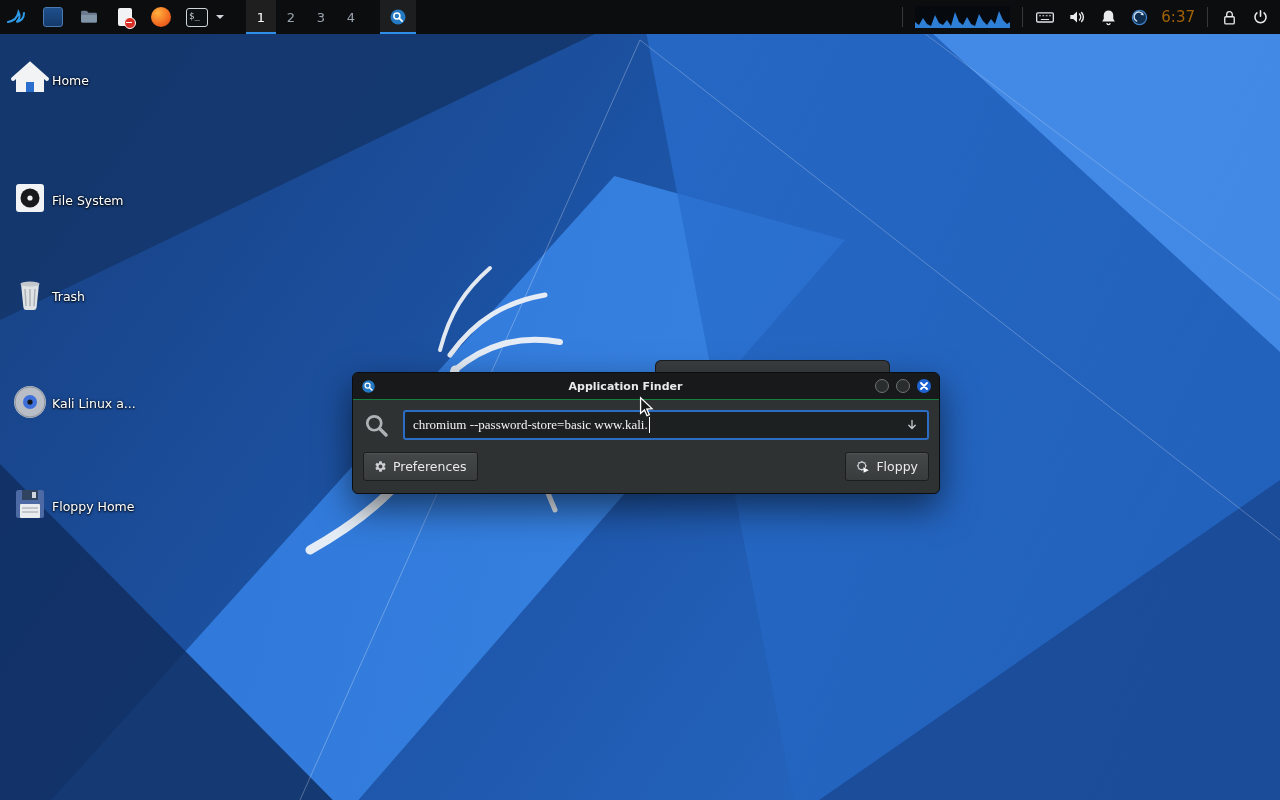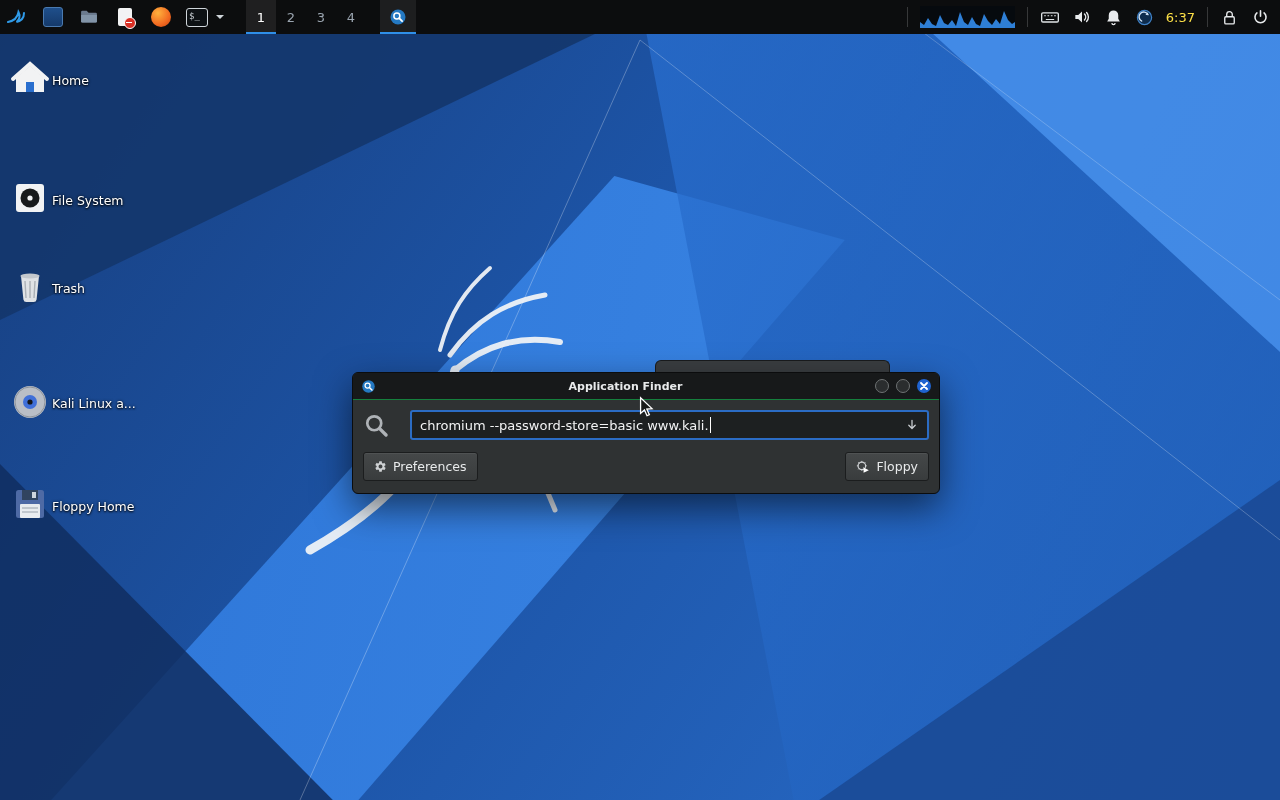--- a/index.html
+++ b/index.html
@@ -42,21 +42,21 @@
     border-top:4px solid #cfd5da;margin-left:-6px;}
   .pager{display:flex;margin-left:22px;height:34px;}
   .ws{width:30px;height:34px;display:flex;align-items:center;justify-content:center;
     font-size:13px;color:#9aa4af;cursor:pointer;}
   .ws.active{color:#fff;background:rgba(255,255,255,.08);box-shadow:inset 0 -2px 0 #2f8fe8;}
   .tasklist{display:flex;margin-left:14px;height:34px;}
   .task-btn{width:36px;height:34px;display:flex;align-items:center;justify-content:center;cursor:pointer;}
   .task-btn.active{background:rgba(255,255,255,.07);box-shadow:inset 0 -2px 0 #2f8fe8;}
   .tray{margin-left:auto;display:flex;align-items:center;gap:12px;padding-right:10px;height:34px;}
   .vsep{width:1px;height:20px;background:rgba(255,255,255,.18);}
-  .clock{font-size:13px;color:#fde047;}
+  .clock{font-size:15px;color:#a16207;}
   .tray svg{display:block;}
   .graph{background:#060a0e;display:block;}
 
   
   .desktop-icons{position:absolute;left:8px;top:0;width:104px;z-index:2;}
   .dicon{position:absolute;left:0;width:104px;display:flex;flex-direction:row;
     align-items:center;cursor:pointer;}
   .dicon .glyph{height:48px;display:flex;align-items:flex-end;justify-content:center;}
   .dicon .lbl{margin-top:8px;font-size:12.5px;color:#fff;text-shadow:0 1px 2px #000,0 0 3px rgba(0,0,0,.8);
     text-align:center;white-space:nowrap;}
@@ -70,21 +70,21 @@
     background:#2f3233;border:1px solid #0b0c0d;border-radius:6px;
     box-shadow:0 14px 36px rgba(0,0,0,.55);}
   .titlebar{height:26px;background:#17191a;border-radius:5px 5px 0 0;display:flex;
     align-items:center;padding:0 8px;border-bottom:1px solid #15803d;}
   .titlebar .title{flex:1;text-align:center;font-size:11px;font-weight:bold;color:#e8eaeb;}
   .winbtns{display:flex;gap:7px;align-items:center;}
   .wbtn{width:14px;height:14px;border-radius:50%;box-sizing:border-box;cursor:pointer;}
   .wbtn.dim{background:#2a2d2e;border:1.5px solid #6e7273;}
   .wbtn.close{background:#1f63d0;display:flex;align-items:center;justify-content:center;}
   .finder-body{padding:10px 10px 12px 10px;}
-  .search-row{display:flex;align-items:center;gap:20px;}
+  .search-row{display:flex;align-items:center;gap:13px;font-family:Liberation Serif, serif;}
   .entry{flex:1;height:30px;box-sizing:border-box;background:#1d2021;border:2px solid #2b6cc4;
     border-radius:3px;display:flex;align-items:center;padding:0 8px;cursor:text;}
   .entry .qtext{color:#f2f3f4;font-size:13px;white-space:nowrap;}
   .entry .caret{width:1.5px;height:16px;background:#fff;margin-left:1px;animation:blink 1.1s steps(1) infinite;}
   @keyframes blink{50%{opacity:0;}}
   .entry .spacer{flex:1;}
   .btn-row{display:flex;justify-content:space-between;margin-top:12px;}
   .fbtn{height:27px;display:flex;align-items:center;gap:6px;padding:0 10px;
     background:linear-gradient(#454849,#393c3d);border:1px solid #1b1d1e;border-radius:3px;
     color:#e8eaeb;font-size:12.5px;cursor:pointer;box-shadow:inset 0 1px 0 rgba(255,255,255,.06);}
@@ -136,21 +136,21 @@
     <div class="dicon" style="top:172px;">
       <div class="glyph">
         <svg width="44" height="44" viewBox="0 0 44 44">
           <rect x="8" y="8" width="28" height="28" rx="3" fill="#f2f3f4"></rect>
           <circle cx="22" cy="22" r="9.5" fill="#181a1b"></circle>
           <circle cx="22" cy="22" r="2.6" fill="#f2f3f4"></circle>
         </svg>
       </div>
       <div class="lbl">File System</div>
     </div>
-    <div class="dicon" style="top:260px;">
+    <div class="dicon" style="top:268px;">
       <div class="glyph">
         <svg width="44" height="44" viewBox="0 0 44 44">
           <path d="M13 12 h18 l-2.4 23.5 a3 3 0 0 1 -3 2.5 h-7.2 a3 3 0 0 1 -3 -2.5 Z" fill="#dfe2e5"></path>
           <ellipse cx="22" cy="12" rx="9.6" ry="2.6" fill="#c3c8cd"></ellipse>
           <path d="M17 17 l1 17 M22 17 v17 M27 17 l-1 17" stroke="#aab0b6" stroke-width="1.4"></path>
         </svg>
       </div>
       <div class="lbl">Trash</div>
     </div>
     <div class="dicon" style="top:375px;">

